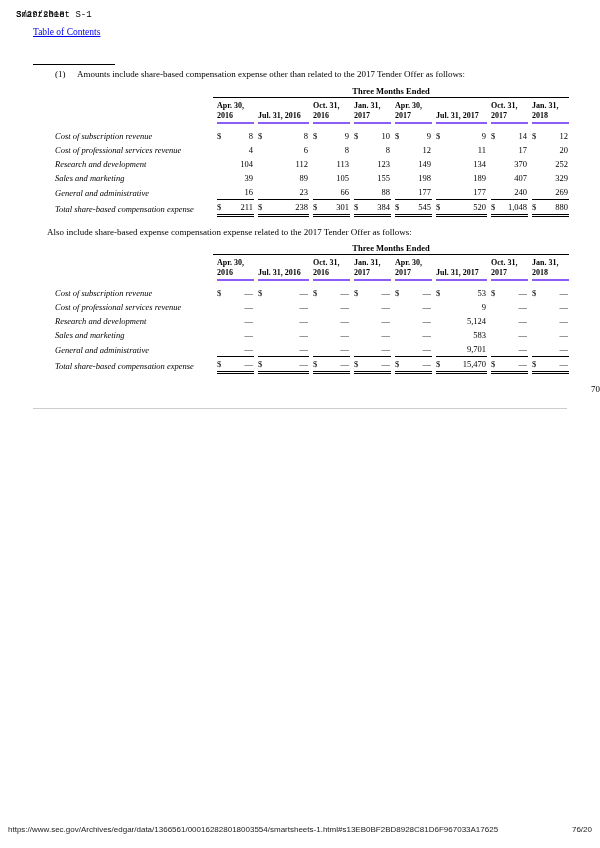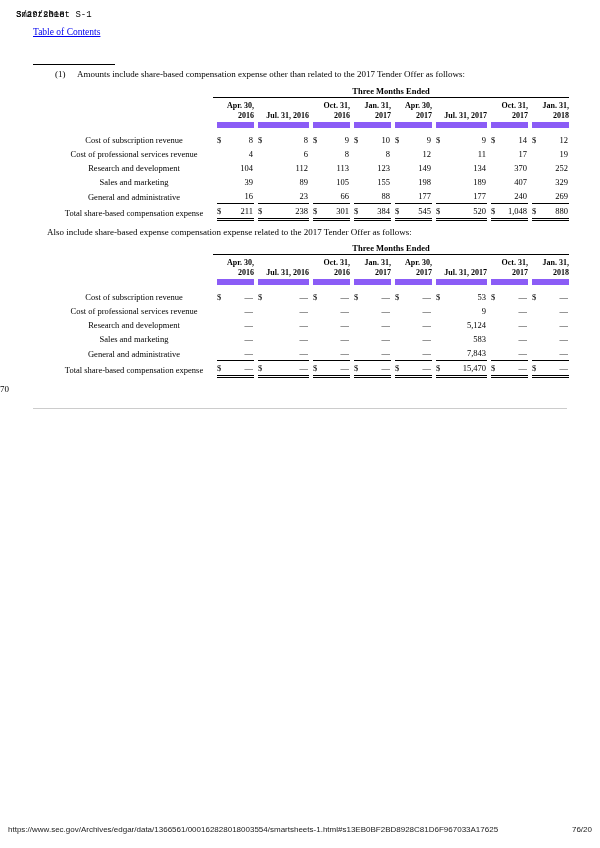--- a/index.html
+++ b/index.html
@@ -42,33 +42,33 @@
   table.fin col.c-val    { width:26px; }
   table.fin col.c-val-w  { width:40px; }
   table.fin th, table.fin td { padding:0; vertical-align:bottom; }
   th.span-h { vertical-align:bottom; }
   th.span-h .u {
     border-bottom:1px solid #000; text-align:center; font-weight:bold;
     font-size:8.5px; padding-bottom:1px; white-space:nowrap;
   }
   th.col-h { vertical-align:bottom; }
   th.col-h .u2 {
-    border-bottom:6px solid #8b5cf6; text-align:right; font-weight:bold;
+    border-bottom:2px solid #8b5cf6; text-align:left; font-weight:bold;
     font-size:8px; line-height:1.2; padding:3px 0 2px 0; white-space:nowrap;
   }
-  table.fin td.lbl { text-align:center; padding:2px 0; white-space:nowrap; }
+  table.fin td.lbl { text-align:left; padding:2px 0; white-space:nowrap;font-style:italic; }
   table.fin td.dol { text-align:left; padding:2px 0; }
   table.fin td.val { text-align:right; padding:2px 1px 2px 0; white-space:nowrap; }
   table.fin tr.first-data td { padding-top:7px; }
   table.fin td.dol.total, table.fin td.val.total {
     border-top:1px solid #000; border-bottom:3px double #000;
   }
   .page-num {
-    position:absolute; top:384px; left:0; right:0;
-    text-align:left; font-size:9px;
+    position:absolute; top:384px; left:8px; right:0;
+    text-align:right; font-size:9px;
   }
   .gray-rule {
     position:absolute; top:408px; left:33px; width:534px; height:0;
     border-top:1px solid #cccccc;
   }
   .print-footer {
     position:absolute; bottom:14px; left:8px; right:8px;
     font-family:"Liberation Sans", sans-serif; font-size:8px; color:#222;
     display:flex; justify-content:space-between; align-items:flex-end;gap:12px;
   }
@@ -208,21 +208,21 @@
             <td class="dol"></td>
             <td class="val">12</td>
             <td class="gap"></td>
             <td class="dol"></td>
             <td class="val">11</td>
             <td class="gap"></td>
             <td class="dol"></td>
             <td class="val">17</td>
             <td class="gap"></td>
             <td class="dol"></td>
-            <td class="val">19</td>
+            <td class="val">20</td>
           </tr>
           <tr>
             <td class="lbl">Research and development</td>
             <td class="gap"></td>
             <td class="dol"></td>
             <td class="val">104</td>
             <td class="gap"></td>
             <td class="dol"></td>
             <td class="val">112</td>
             <td class="gap"></td>
@@ -522,21 +522,21 @@
             <td class="dol"></td>
             <td class="val">—</td>
             <td class="gap"></td>
             <td class="dol"></td>
             <td class="val">—</td>
             <td class="gap"></td>
             <td class="dol"></td>
             <td class="val">—</td>
             <td class="gap"></td>
             <td class="dol"></td>
-            <td class="val">7,843</td>
+            <td class="val">9,701</td>
             <td class="gap"></td>
             <td class="dol"></td>
             <td class="val">—</td>
             <td class="gap"></td>
             <td class="dol"></td>
             <td class="val">—</td>
           </tr>
           <tr>
             <td class="lbl total">Total share-based compensation expense</td>
             <td class="gap"></td>

